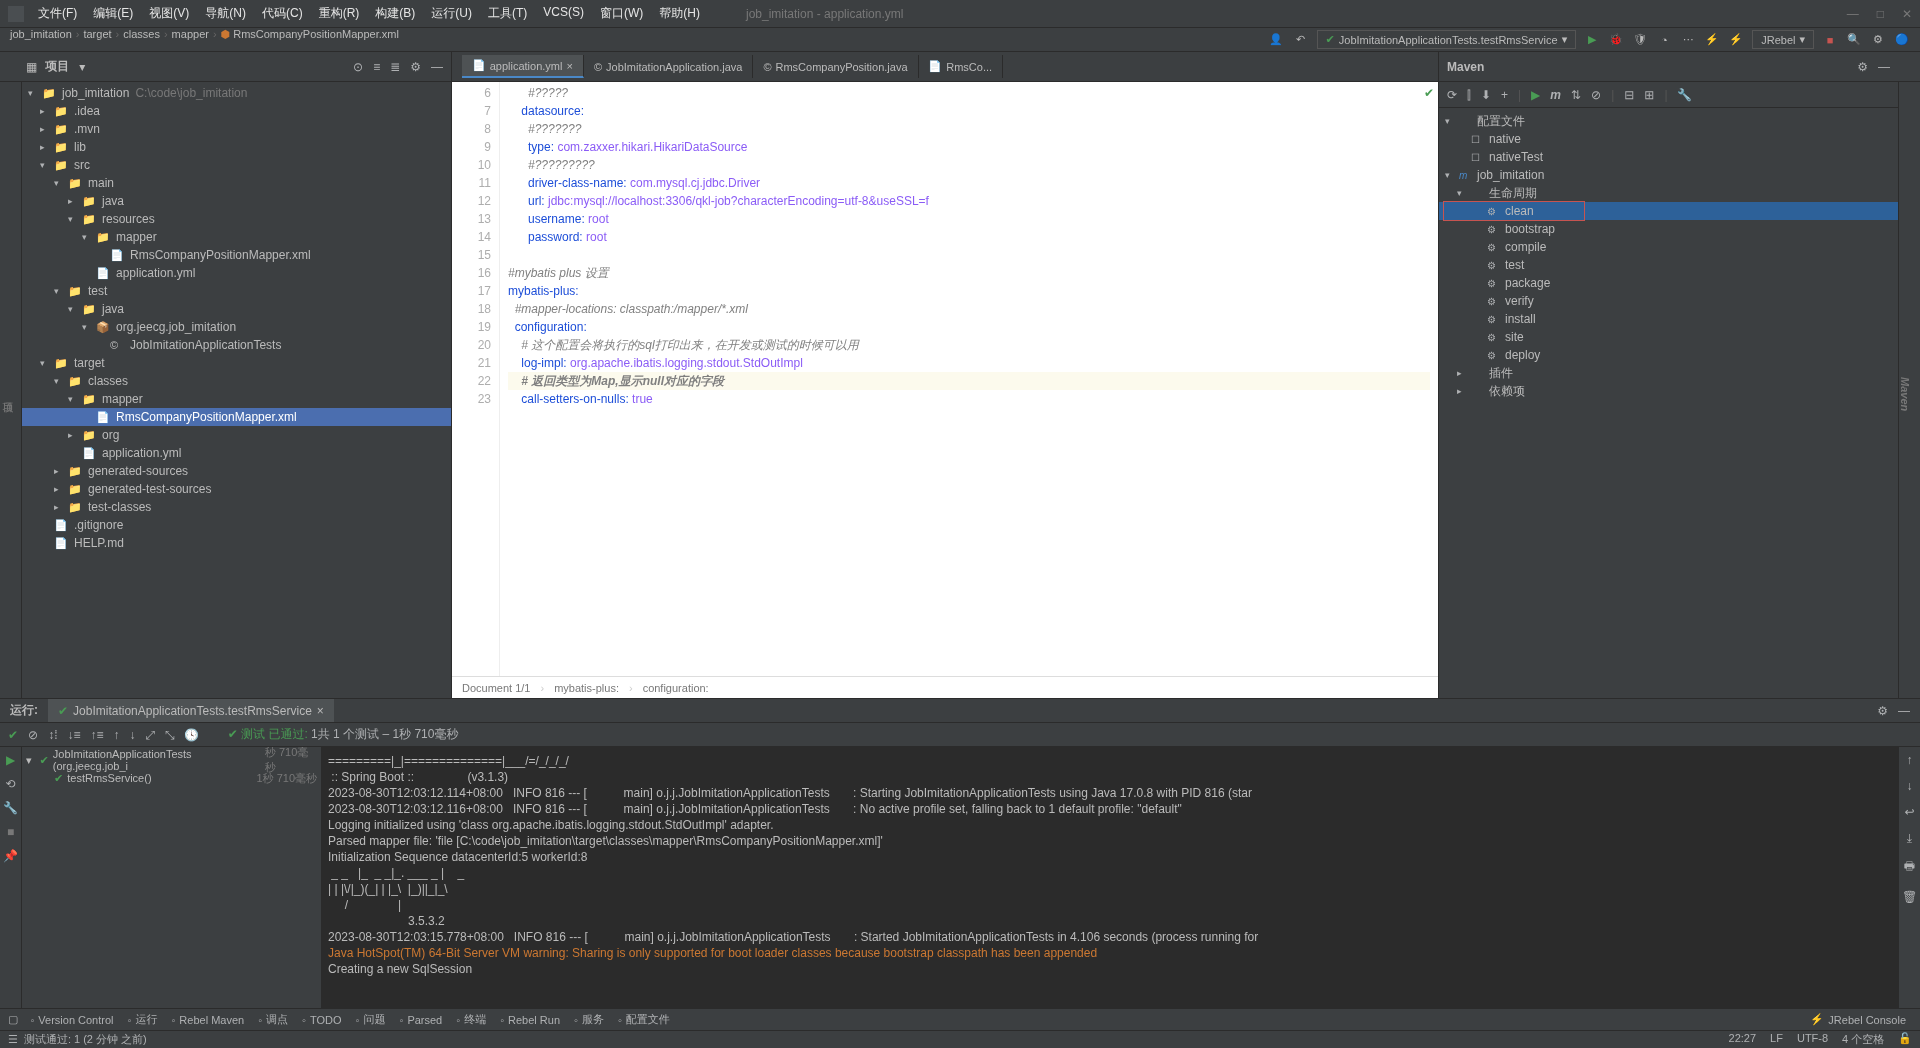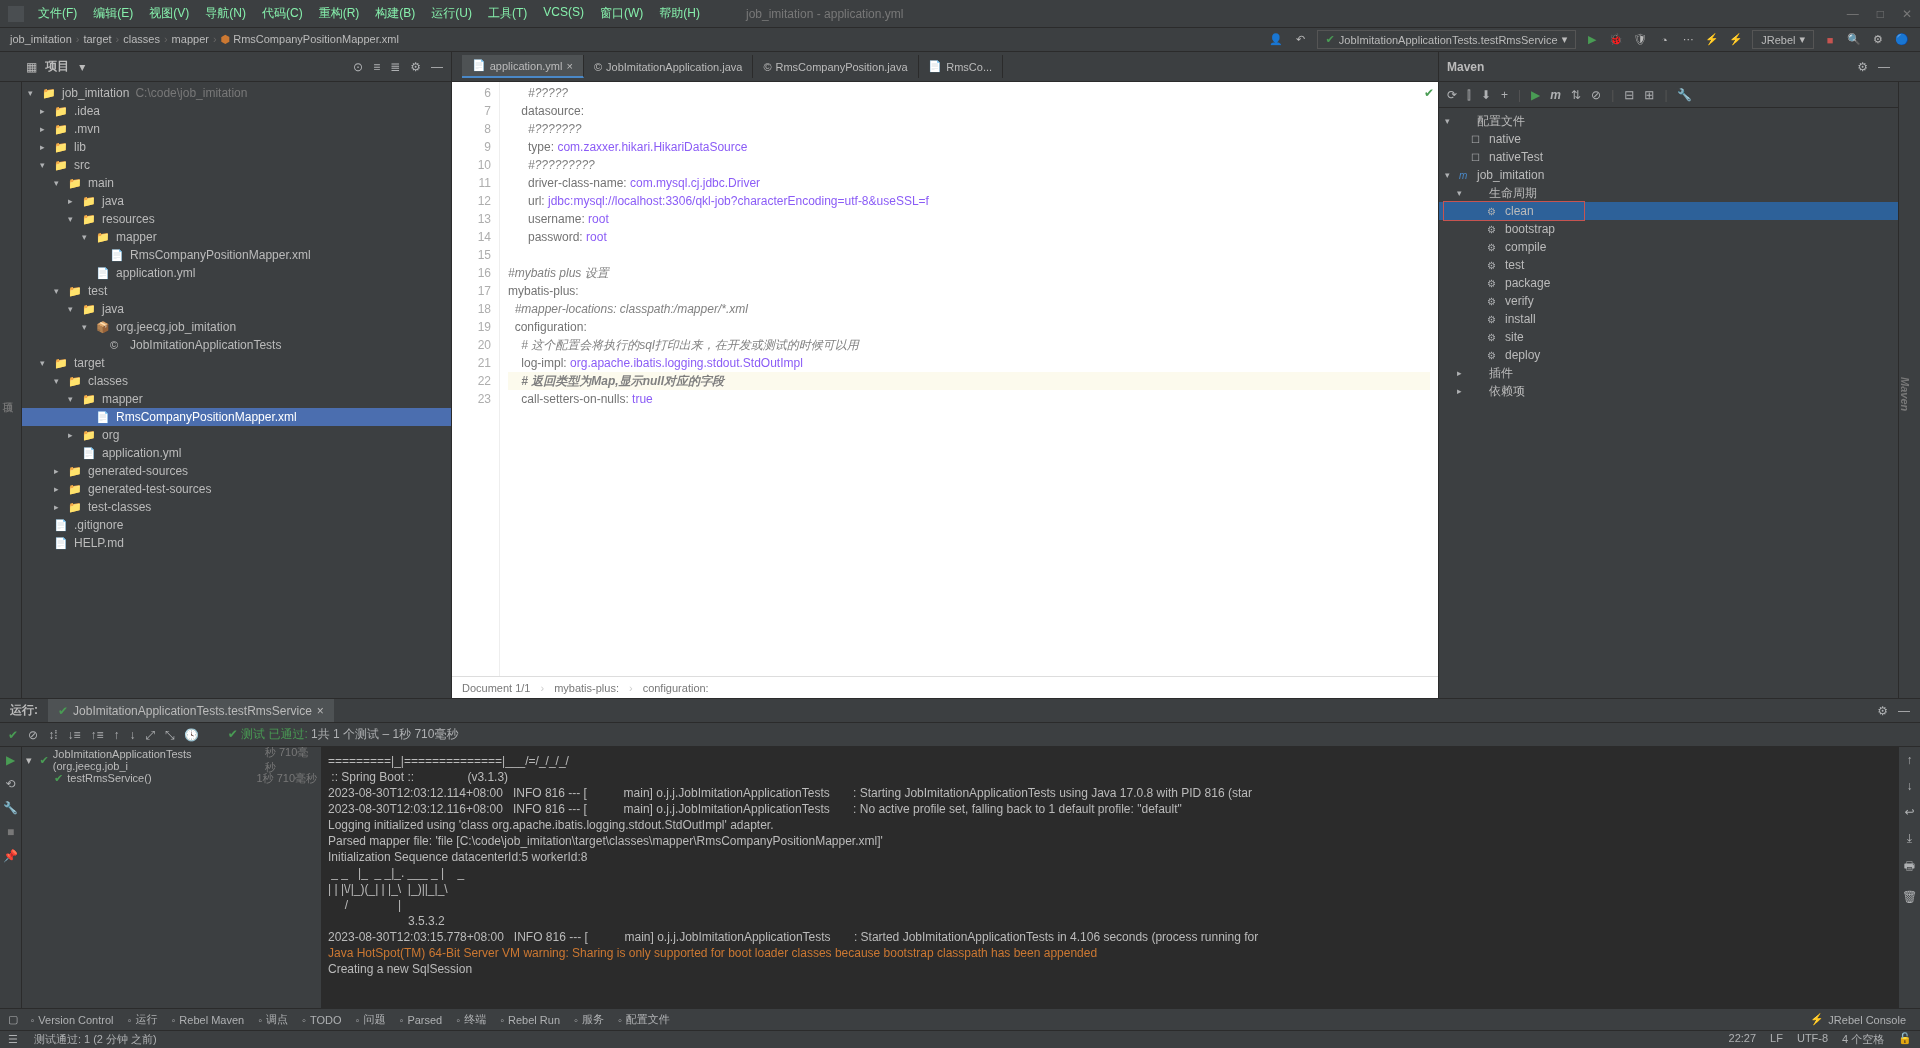--- a/index.html
+++ b/index.html
@@ -2,26 +2,26 @@
 <html><head>
 <meta charset="utf-8">
 <style>
 * { margin: 0; padding: 0; box-sizing: border-box; font-family: "Microsoft YaHei", "Segoe UI", sans-serif; }
 body { background: #3c3f41; color: #bbbbbb; font-size: 12px; overflow: hidden; width: 1920px; height: 1048px; position: relative; }
 
 
 .titlebar { height: 28px; background: #3c3f41; display: flex; align-items: center; padding: 0 8px; border-bottom: 1px solid #2b2b2b; }
 .titlebar .logo { width: 16px; height: 16px; background: #4a4e51; margin-right: 8px; }
 .titlebar .menu { display: flex; gap: 4px; }
-.titlebar .menu span { padding: 2px 6px; cursor: pointer; color: #86efac; }
+.titlebar .menu span { padding: 2px 6px; cursor: pointer; color: #e5e5e5; }
 .titlebar .title { margin-left: 40px; color: #787878; }
 .titlebar .wincontrols { margin-left: auto; display: flex; gap: 18px; color: #787878; }
 
 
-.navbar { height: 24px; background: #3c3f41; display: flex; align-items: center; padding: 0 10px; border-bottom: 1px solid #2b2b2b; font-size: 11px; }
+.navbar { height: 24px; background: #3c3f41; display: flex; padding: 0 10px; border-bottom: 1px solid #2b2b2b; font-size: 11px; }
 .navbar .crumb { color: #bbbbbb; }
 .navbar .sep { color: #666; margin: 0 4px; }
 .navbar .xml-icon { color: #cc7832; margin-right: 3px; }
 
 
 .toolbar { height: 30px; background: #3c3f41; display: flex; align-items: center; border-bottom: 1px solid #2b2b2b; }
 .toolbar .proj-label { padding: 0 8px; font-weight: bold; }
 .toolbar .proj-icons { margin-left: auto; margin-right: 8px; display: flex; gap: 10px; color: #afb1b3; }
 .toolbar .tabs { display: flex; margin-left: 10px; }
 .toolbar .tab { padding: 4px 10px; display: flex; align-items: center; gap: 4px; border-right: 1px solid #2b2b2b; font-size: 11px; }
@@ -47,21 +47,21 @@
 .tree-path { color: #787878; margin-left: 6px; }
 .ind-1 { padding-left: 18px; } .ind-2 { padding-left: 32px; } .ind-3 { padding-left: 46px; } .ind-4 { padding-left: 60px; } .ind-5 { padding-left: 74px; }
 
 
 .editor { flex: 1; background: #ffffff; color: #333; display: flex; overflow: hidden; position: relative; }
 .gutter { width: 48px; background: #fff; border-right: 1px solid #eee; text-align: right; padding: 2px 8px 2px 0; color: #adadad; font-family: "JetBrains Mono", Consolas, monospace; font-size: 12px; line-height: 18px; }
 .gutter .ln { height: 18px; }
 .code { flex: 1; padding: 2px 8px; font-family: "JetBrains Mono", Consolas, monospace; font-size: 12px; line-height: 18px; white-space: pre; overflow: hidden; }
 .code .row { height: 18px; }
 .code .hl-line { background: #fcfaed; font-weight: bold; }
-.k-key { color: #737373; }
+.k-key { color: #1d4ed8; }
 .k-str { color: #8b5cf6; }
 .k-comment { color: #808080; font-style: italic; }
 .editor-status { position: absolute; bottom: 0; left: 0; right: 0; height: 22px; background: #fff; border-top: 1px solid #ddd; display: flex; align-items: center; padding: 0 10px; color: #787878; font-size: 11px; gap: 10px; }
 .editor-check { position: absolute; top: 4px; right: 4px; color: #499c54; }
 
 
 .maven { width: 460px; background: #3c3f41; border-left: 1px solid #2b2b2b; font-size: 12px; }
 .maven-toolbar { height: 26px; border-bottom: 1px solid #2b2b2b; display: flex; align-items: center; gap: 10px; padding: 0 8px; color: #afb1b3; }
 .maven-tree { padding: 4px 0; }
 .mrow { display: flex; align-items: center; height: 18px; padding-left: 6px; }
@@ -583,21 +583,21 @@
       </div>
     </div>
   <div class="right tool">
     <span>⚡</span>
     <span>JRebel Console</span>
   </div>
 </div>
 
 <div class="status-bar">
   <span>☰</span>
-  <span style="margin-left:16px">测试通过: 1 (2 分钟 之前)</span>
+  <span style="margin-left:6px">测试通过: 1 (2 分钟 之前)</span>
   <div class="right">
     <span>22:27</span>
     <span>LF</span>
     <span>UTF-8</span>
     <span>4 个空格</span>
     <span>🔓</span>
   </div>
 </div>
 
 </body></html>

